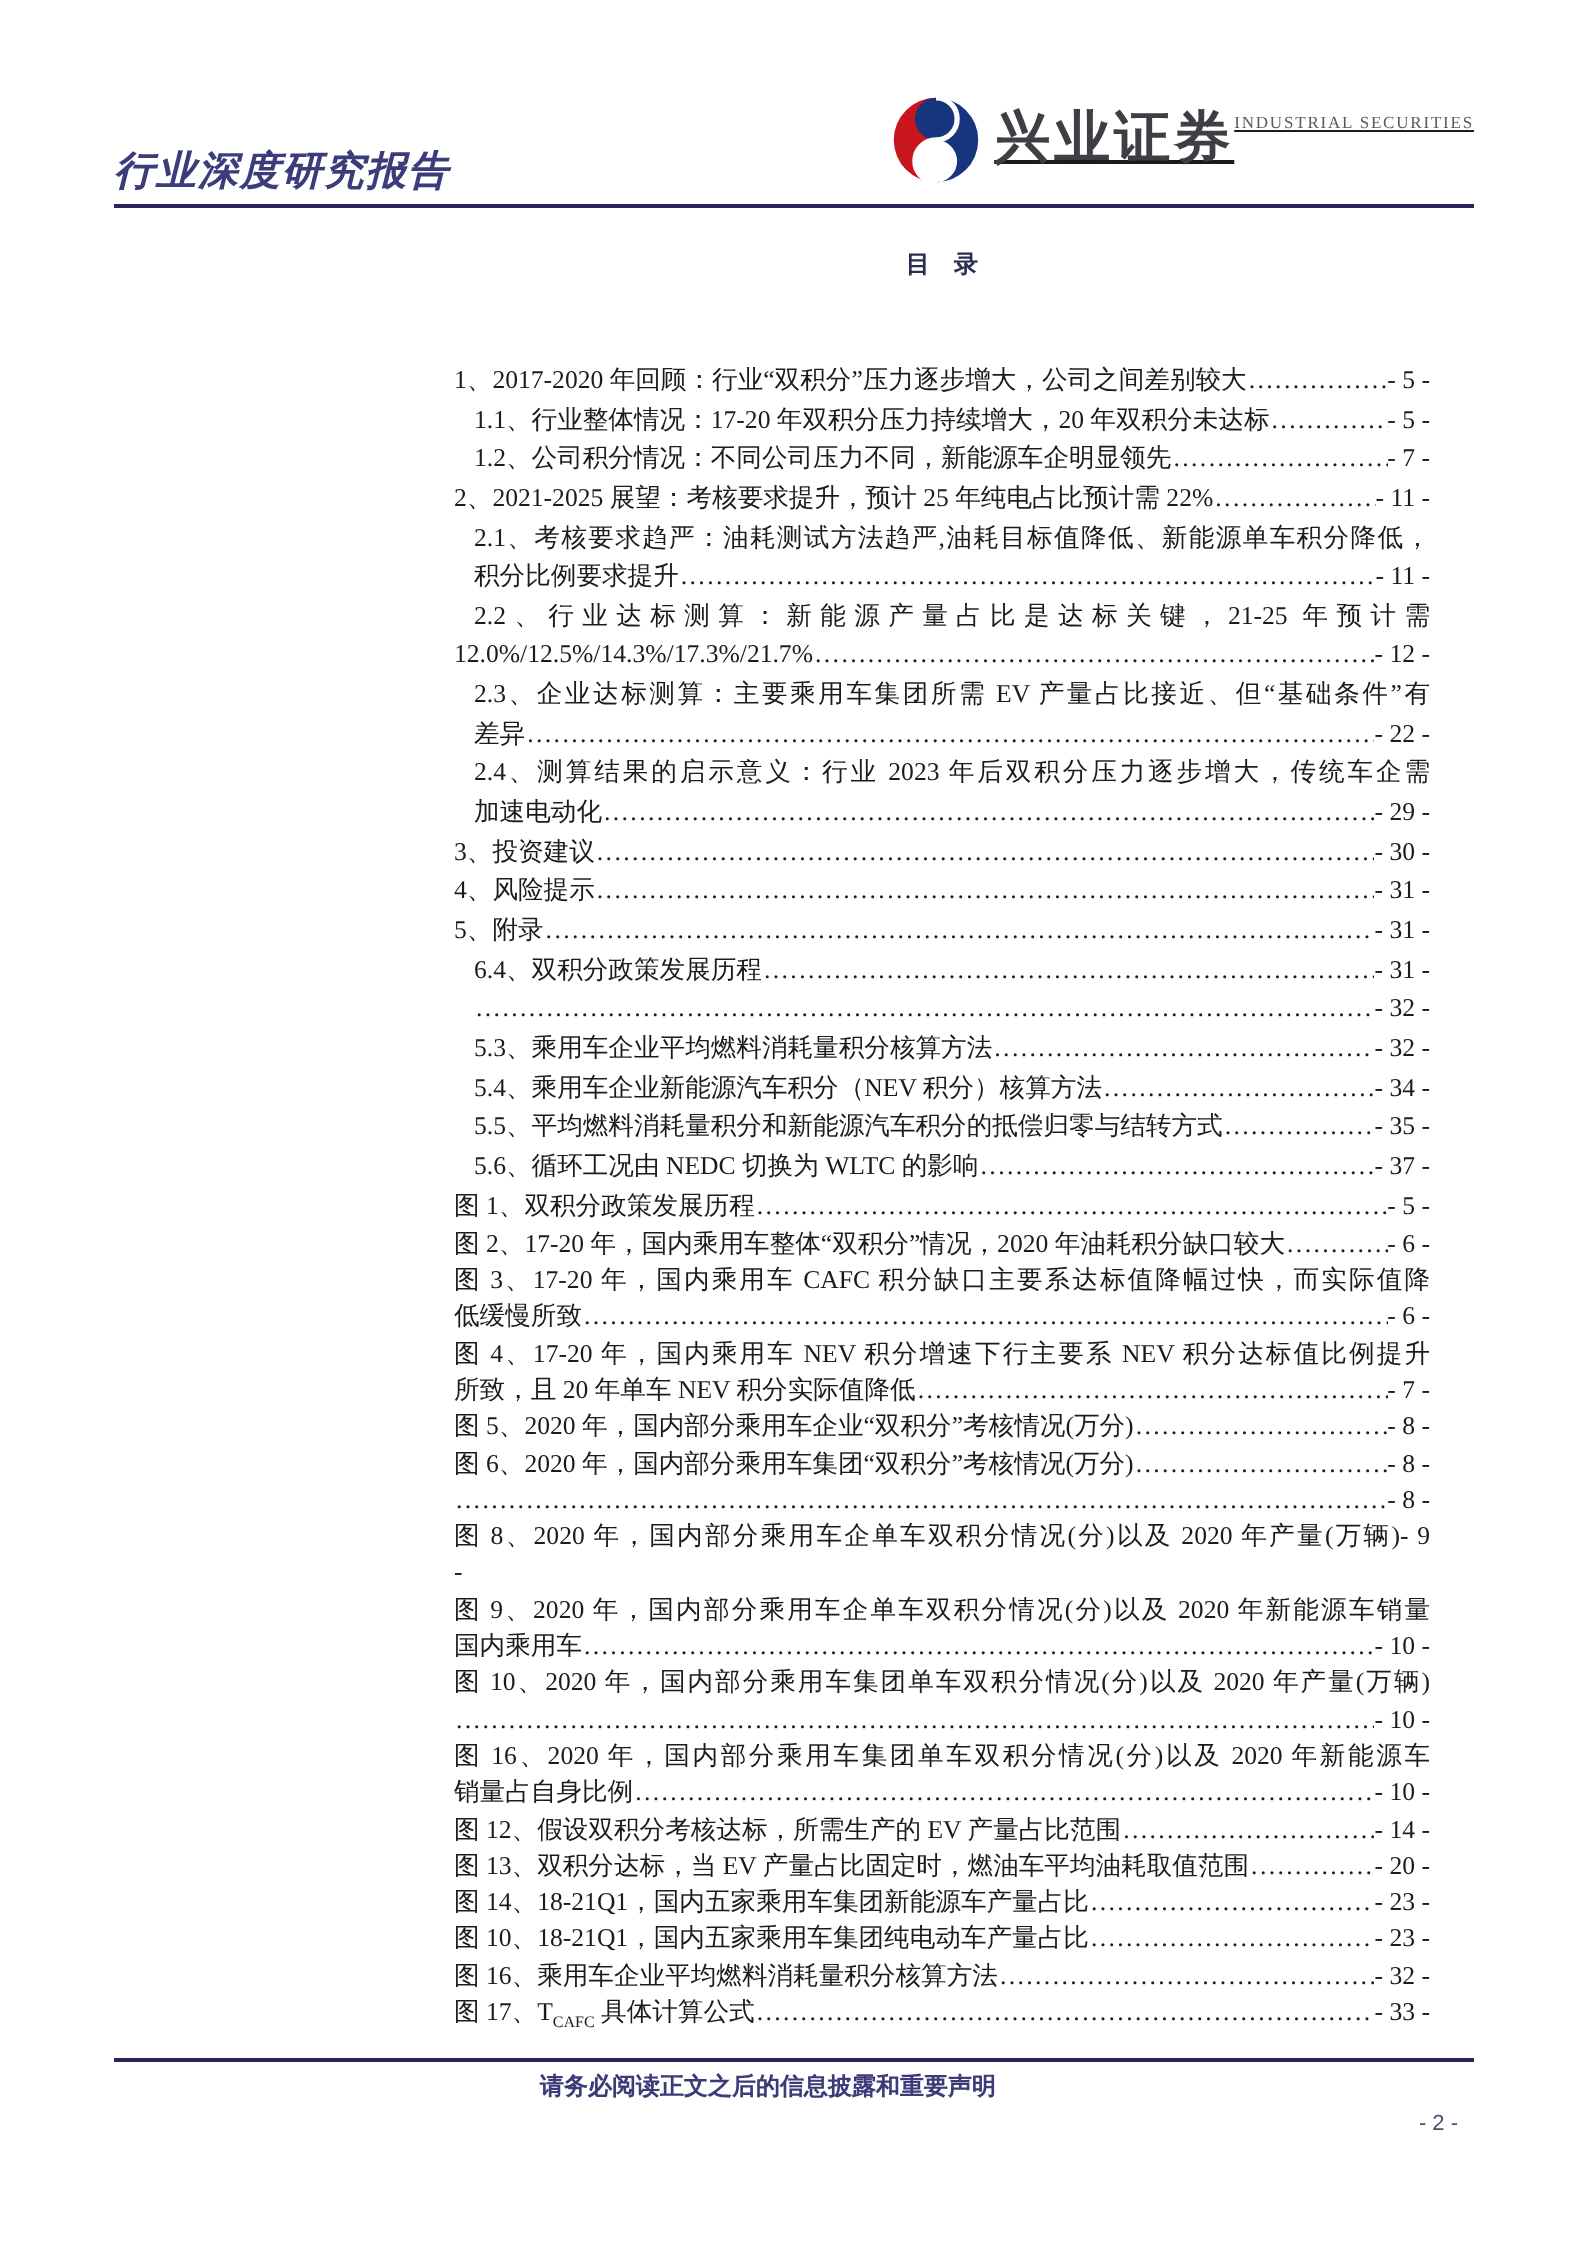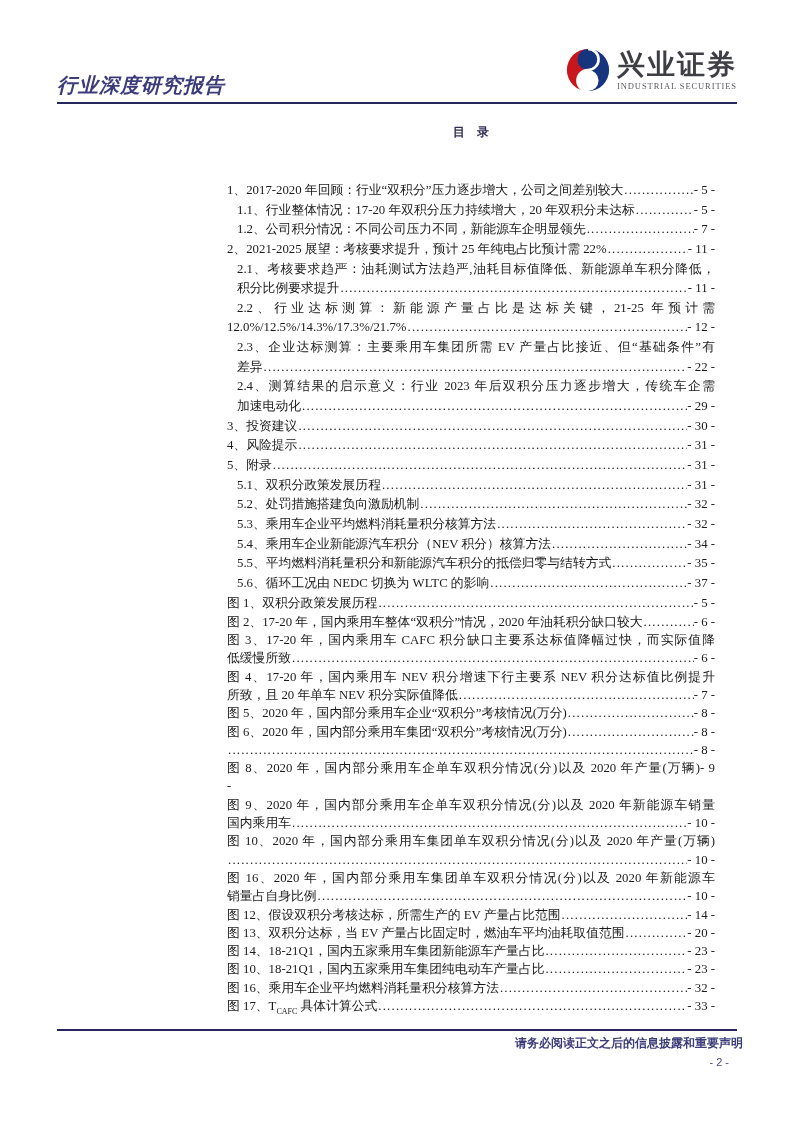--- a/index.html
+++ b/index.html
@@ -4,21 +4,21 @@
 <style>
   html,body{margin:0;padding:0;background:#ffffff;}
   .page{position:relative;width:793px;height:1122px;background:#ffffff;overflow:hidden;
         font-family:"Liberation Serif","DejaVu Serif",serif;color:#1b1b1b;}
 
   
   .report-type{position:absolute;left:57px;top:72px;font-size:20px;font-weight:bold;
                font-style:italic;color:#3c3c7a;letter-spacing:1px;}
   .brand{position:absolute;top:48px;right:56px;display:flex;align-items:center;gap:7px;}
   .brand-icon svg{display:block;}
-  .brand-text{display:flex;flex-direction:column;align-items:center;}
+  .brand-text{display:flex;flex-direction:row;align-items:flex-start;text-decoration:underline;}
   .brand-cn{font-size:28px;font-weight:bold;color:#3e3e45;letter-spacing:2px;line-height:30px;
             font-family:"Liberation Serif","DejaVu Serif",serif;}
   .brand-en{font-size:8.5px;color:#595961;letter-spacing:0.9px;margin-top:1px;
             font-family:"Liberation Serif","DejaVu Serif",serif;}
   .rule{position:absolute;left:57px;width:680px;height:2px;background:#26265c;}
   .header-rule{top:102px;}
 
   
   .toc-title{position:absolute;left:227px;top:124px;width:488px;text-align:center;
              font-size:12px;font-weight:bold;color:#2c2c55;}
@@ -30,21 +30,21 @@
   .ind{padding-left:10px;}
   .t{white-space:nowrap;}
   .just .t{flex:1 1 auto;white-space:normal;text-align:justify;text-align-last:justify;overflow:hidden;}
   .dots{flex:1 1 0;min-width:4px;overflow:hidden;white-space:nowrap;letter-spacing:1.2px;
         padding:0 1px;color:#1b1b1b;}
   .pg{white-space:nowrap;}
   .t sub{font-size:8px;line-height:0;letter-spacing:0;}
 
   
   .footer-rule{top:1029px;}
-  .disclaimer{position:absolute;left:63px;top:1035px;width:680px;text-align:right;
+  .disclaimer{position:absolute;left:44px;top:1035px;width:680px;text-align:center;
               font-family:"Liberation Sans","DejaVu Sans",sans-serif;
               font-size:12px;font-weight:bold;color:#3b3b78;}
   .page-num{position:absolute;right:64px;top:1056px;font-size:11px;color:#4a4a72;
             font-family:"Liberation Sans","DejaVu Sans",sans-serif;}
 </style>
 </head>
 <body>
 
 <div class="page">
 
@@ -131,26 +131,25 @@
           <span class="t">4、风险提示</span>
           <span class="dots">....................................................................................................................................................................................................................................................................</span>
           <span class="pg">- 31 -</span>
         </div>
         <div class="toc-row">
           <span class="t">5、附录</span>
           <span class="dots">....................................................................................................................................................................................................................................................................</span>
           <span class="pg">- 31 -</span>
         </div>
         <div class="toc-row ind">
-          <span class="t">5.1、双积分政策发展历程</span>
+          <span class="t">6.4、双积分政策发展历程</span>
           <span class="dots">....................................................................................................................................................................................................................................................................</span>
           <span class="pg">- 31 -</span>
         </div>
         <div class="toc-row ind">
-          <span class="t">5.2、处罚措施搭建负向激励机制</span>
           <span class="dots">....................................................................................................................................................................................................................................................................</span>
           <span class="pg">- 32 -</span>
         </div>
         <div class="toc-row ind">
           <span class="t">5.3、乘用车企业平均燃料消耗量积分核算方法</span>
           <span class="dots">....................................................................................................................................................................................................................................................................</span>
           <span class="pg">- 32 -</span>
         </div>
         <div class="toc-row ind">
           <span class="t">5.4、乘用车企业新能源汽车积分（NEV 积分）核算方法</span>

